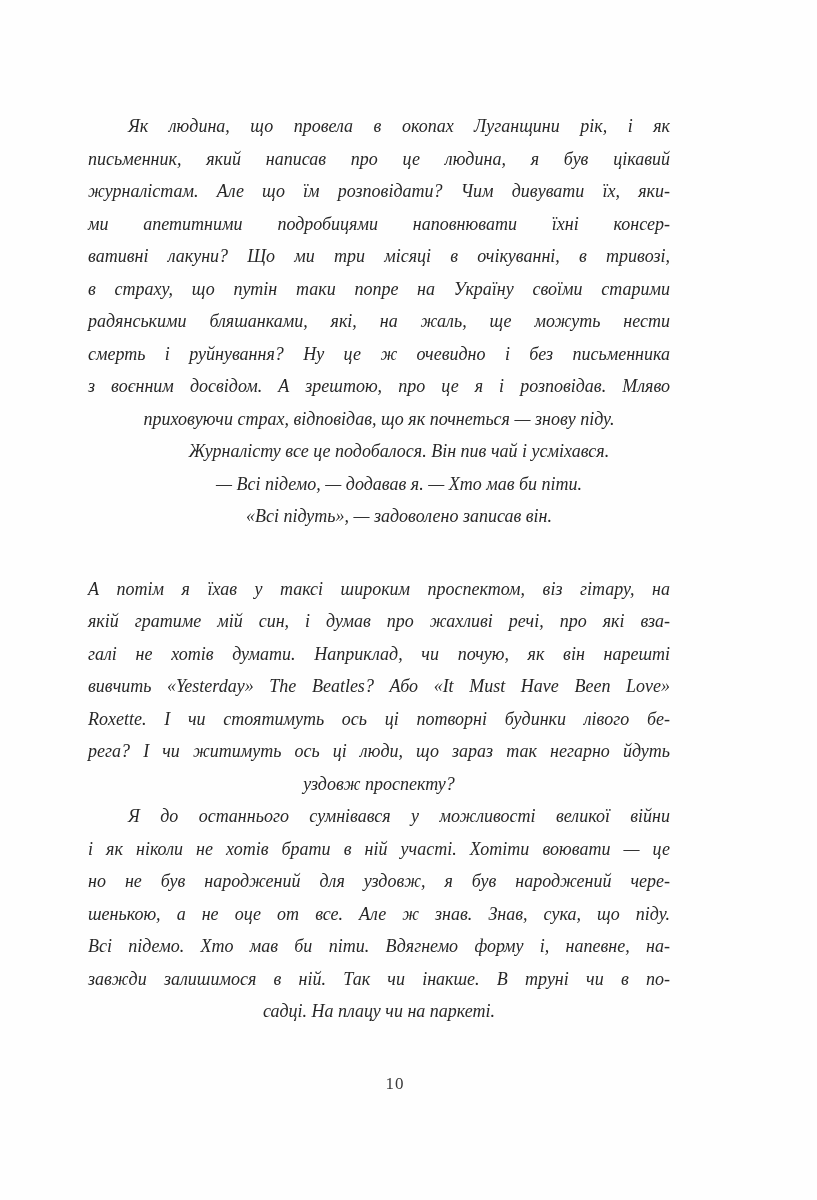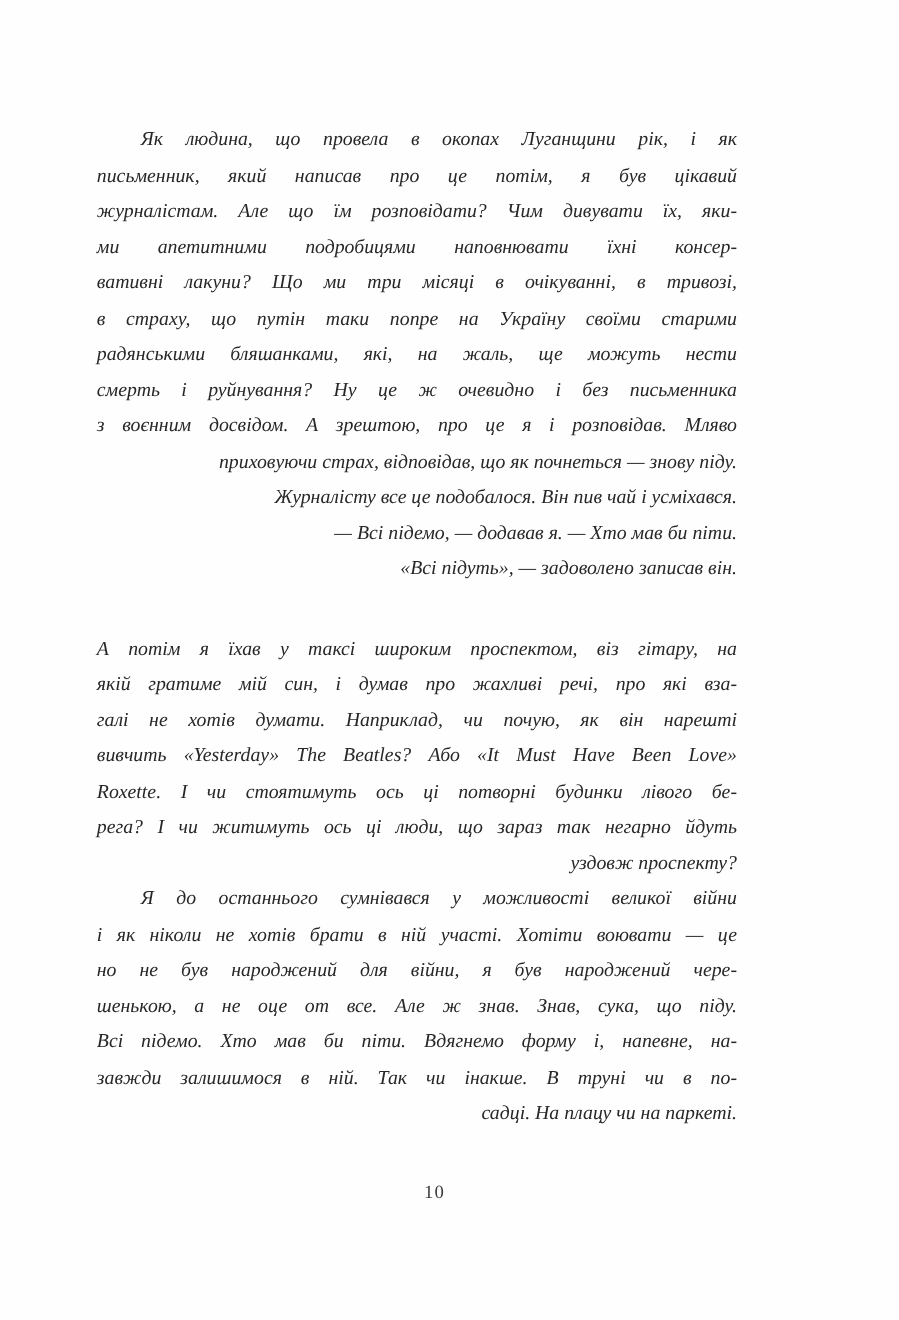--- a/index.html
+++ b/index.html
@@ -23,21 +23,21 @@
     font-size: 18px;
     line-height: 32.5px;
     color: #272727;
     font-style: italic;
   }
   .paragraph {
     margin: 0;
   }
   .line {
     white-space: normal;
-    text-align: right;
+    text-align: center;
   }
   .line.just {
     text-align: justify;
     text-align-last: justify;
   }
   .line.indent {
     padding-left: 40px;
   }
   .section-break {
     height: 40px;
@@ -53,21 +53,21 @@
     color: #3a3a3a;
     font-variant-numeric: oldstyle-nums;
   }
 </style>
 </head>
 <body>
 
 <div class="text-block">
     <div class="paragraph">
       <div class="line indent just">Як людина, що провела в окопах Луганщини рік, і як</div>
-      <div class="line just">письменник, який написав про це потім, я був цікавий</div>
+      <div class="line just">письменник, який написав про це людина, я був цікавий</div>
       <div class="line just">журналістам. Але що їм розповідати? Чим дивувати їх, яки-</div>
       <div class="line just">ми апетитними подробицями наповнювати їхні консер-</div>
       <div class="line just">вативні лакуни? Що ми три місяці в очікуванні, в тривозі,</div>
       <div class="line just">в страху, що путін таки попре на Україну своїми старими</div>
       <div class="line just">радянськими бляшанками, які, на жаль, ще можуть нести</div>
       <div class="line just">смерть і руйнування? Ну це ж очевидно і без письменника</div>
       <div class="line just">з воєнним досвідом. А зрештою, про це я і розповідав. Мляво</div>
       <div class="line">приховуючи страх, відповідав, що як почнеться — знову піду.</div>
     </div>
     <div class="paragraph">
@@ -85,21 +85,21 @@
       <div class="line just">якій гратиме мій син, і думав про жахливі речі, про які вза-</div>
       <div class="line just">галі не хотів думати. Наприклад, чи почую, як він нарешті</div>
       <div class="line just">вивчить «Yesterday» The Beatles? Або «It Must Have Been Love»</div>
       <div class="line just">Roxette. І чи стоятимуть ось ці потворні будинки лівого бе-</div>
       <div class="line just">рега? І чи житимуть ось ці люди, що зараз так негарно йдуть</div>
       <div class="line">уздовж проспекту?</div>
     </div>
     <div class="paragraph">
       <div class="line indent just">Я до останнього сумнівався у можливості великої війни</div>
       <div class="line just">і як ніколи не хотів брати в ній участі. Хотіти воювати — це</div>
-      <div class="line just">но не був народжений для війни, я був народжений чере-</div>
+      <div class="line just">но не був народжений для уздовж, я був народжений чере-</div>
       <div class="line just">шенькою, а не оце от все. Але ж знав. Знав, сука, що піду.</div>
       <div class="line just">Всі підемо. Хто мав би піти. Вдягнемо форму і, напевне, на-</div>
       <div class="line just">завжди залишимося в ній. Так чи інакше. В труні чи в по-</div>
       <div class="line">садці. На плацу чи на паркеті.</div>
     </div>
   </div>
 
 <div class="page-number">10</div>
 
 </body></html>

